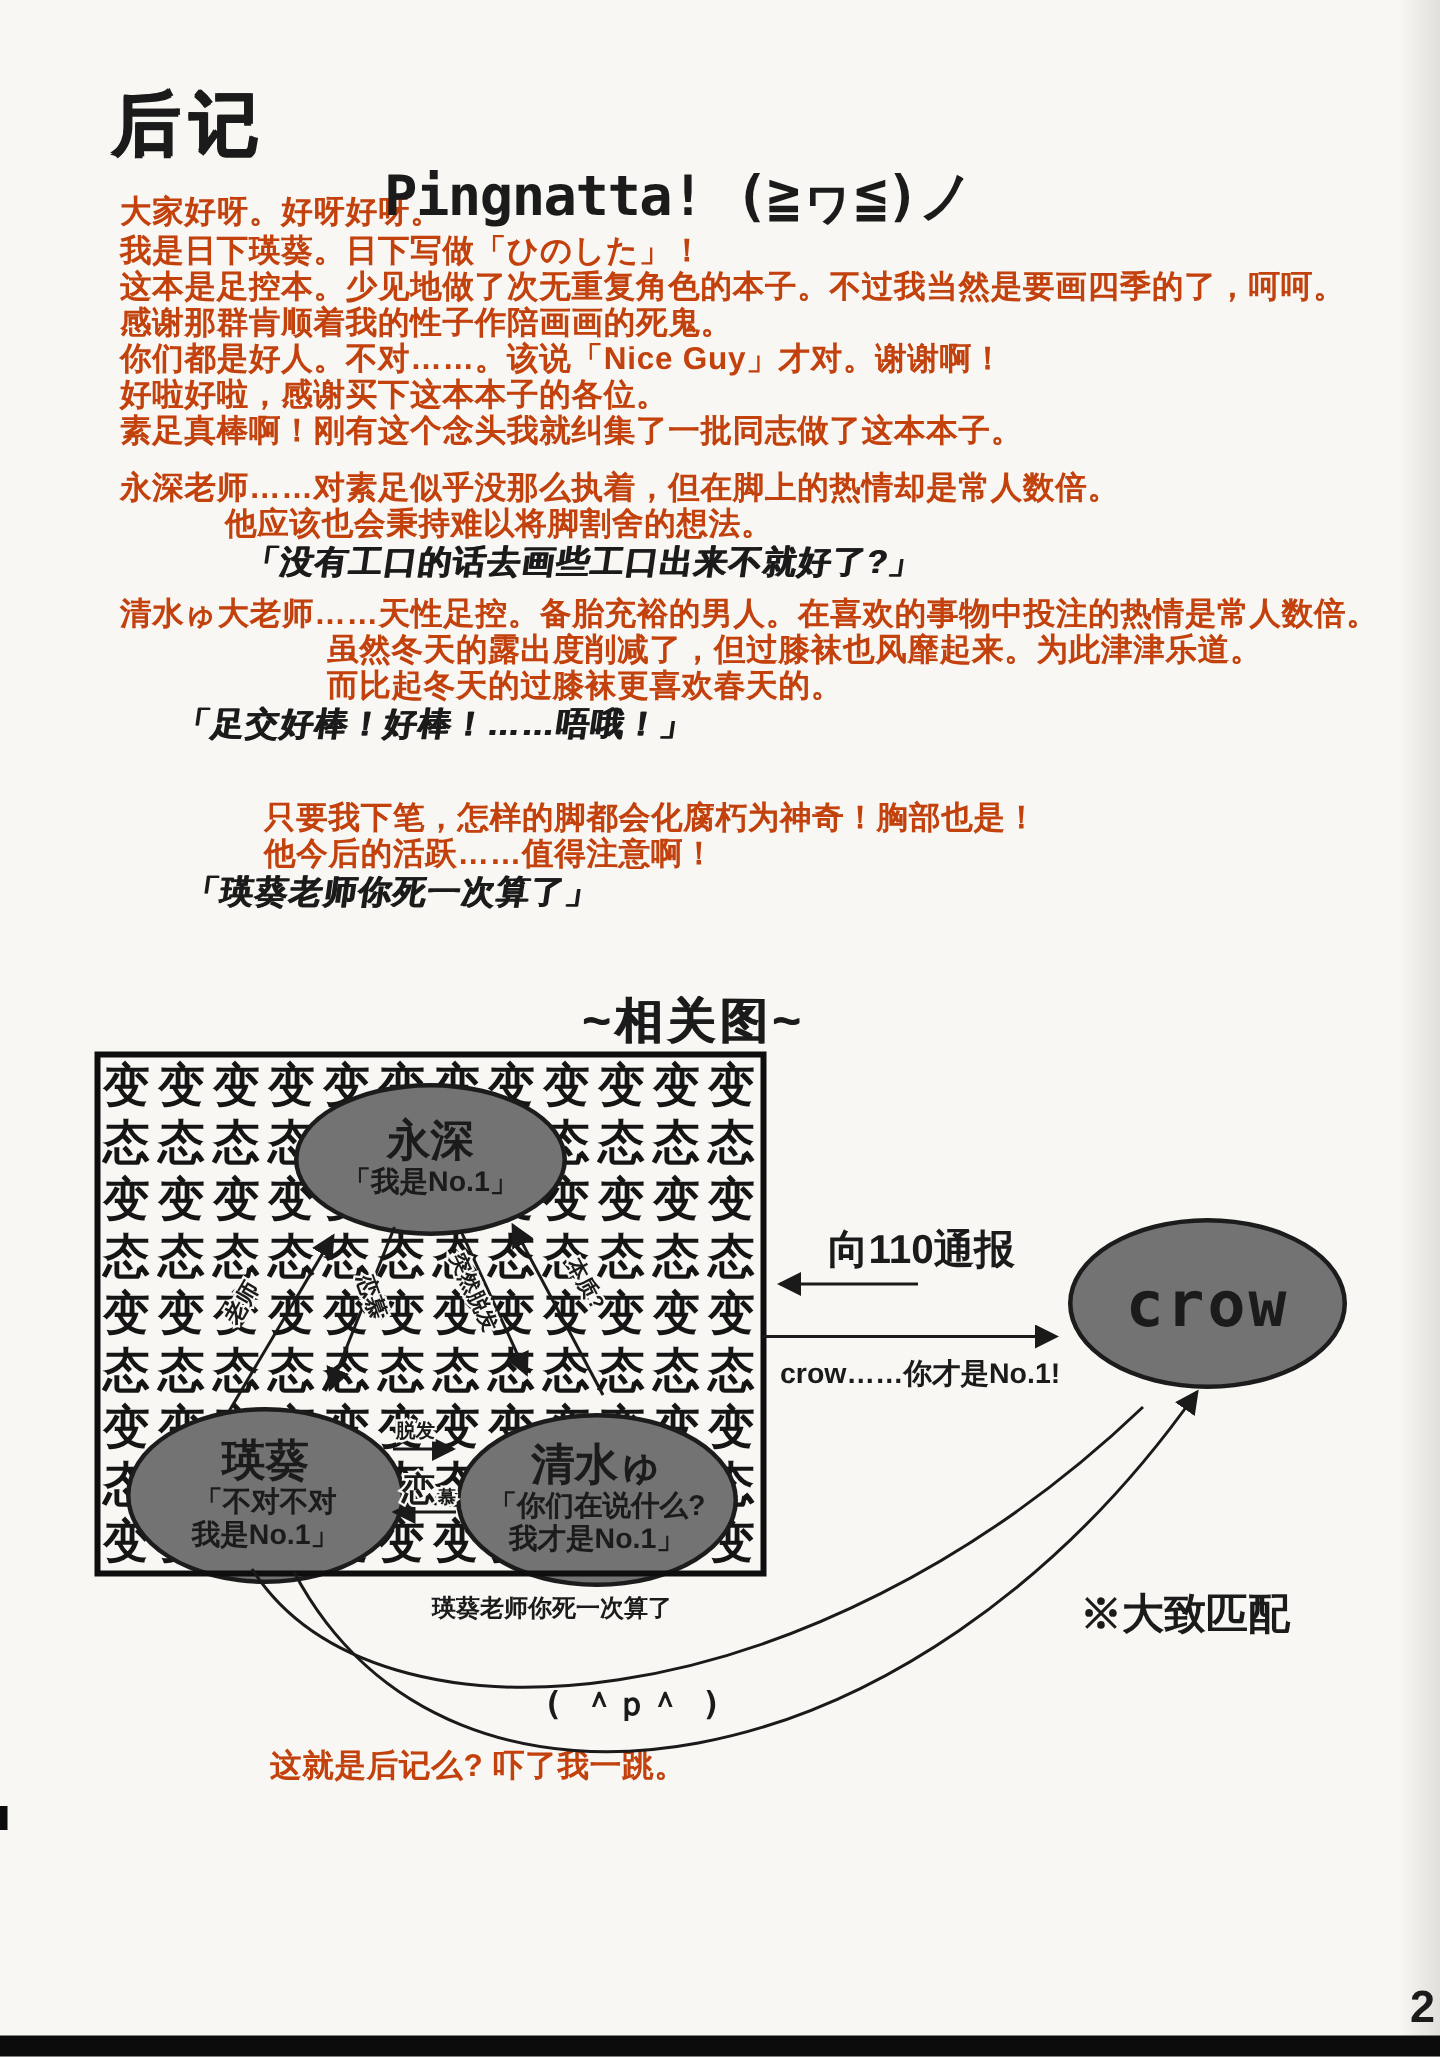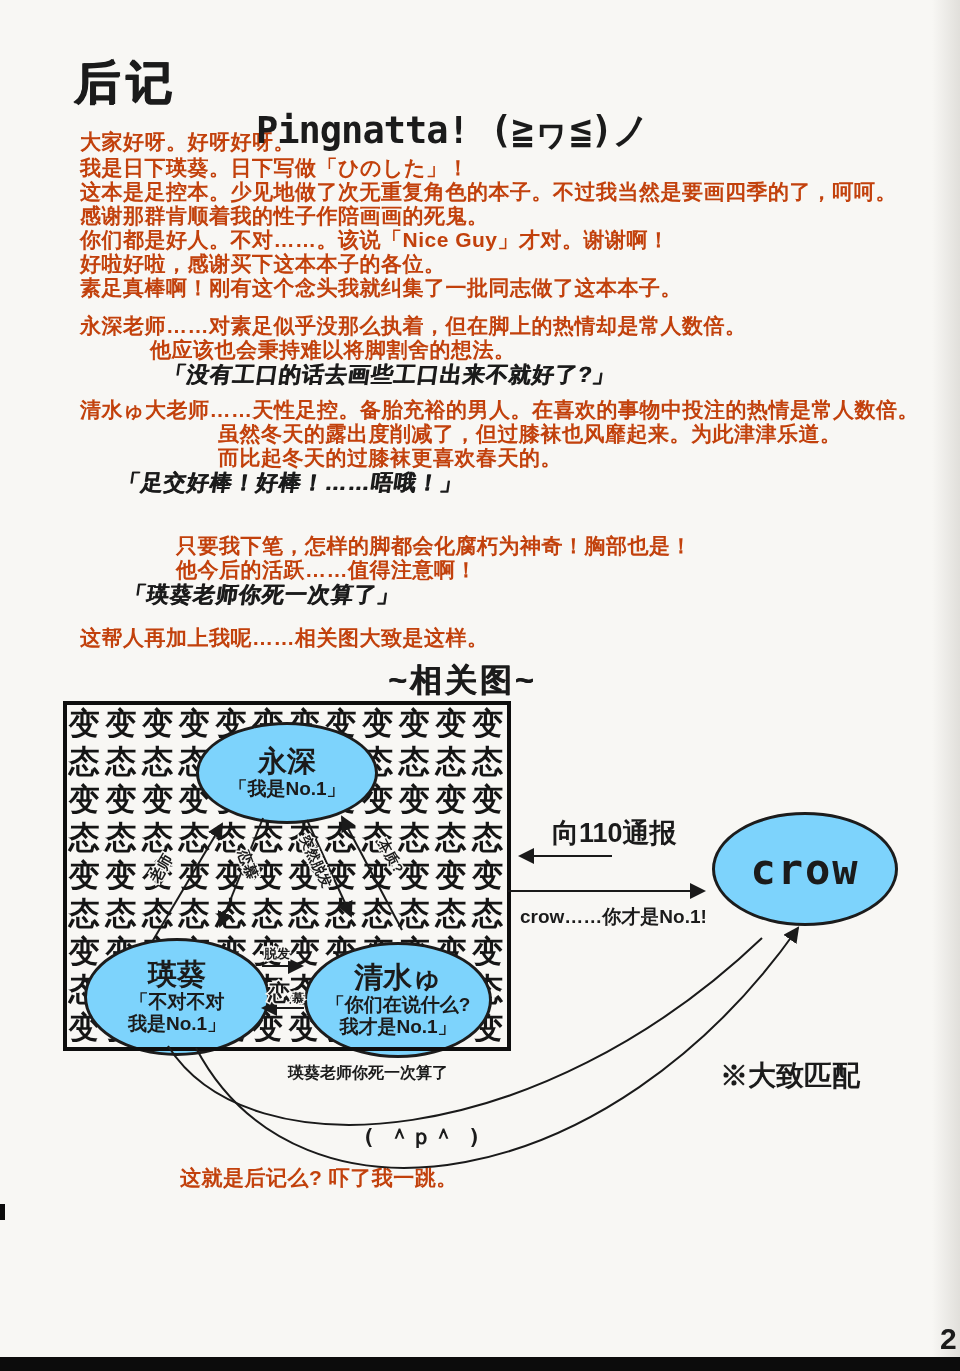--- a/index.html
+++ b/index.html
@@ -23,21 +23,21 @@
   .diagram-title{font-size:32px;font-weight:700;letter-spacing:3px;text-shadow:.8px 0 currentColor;}
   
   .hentai-box{position:absolute;left:66px;top:704px;width:440px;height:342px;
               background:#f8f7f4;z-index:1;overflow:hidden;}
   .hentai-grid{display:grid;width:100%;height:100%;}
   .gc{display:flex;align-items:center;justify-content:center;
       font-size:31px;font-weight:800;color:#151515;line-height:1;}
   .box-border{position:absolute;left:63px;top:701px;width:440px;height:342px;
               border:4px solid #0e0e0e;z-index:3;pointer-events:none;}
   .ellipse{position:absolute;border:3px solid #1c1c1c;border-radius:50%;
-           background:#7dd3fc;display:flex;flex-direction:column;
+           background:#737373;display:flex;flex-direction:column;
            align-items:center;justify-content:center;z-index:2;text-align:center;}
   .ellipse .nm{font-size:29px;font-weight:800;line-height:1.1;}
   .ellipse .qt{font-size:19px;font-weight:600;line-height:1.15;}
   .crow-nm{font-family:"DejaVu Sans Mono", monospace;font-size:42px;font-weight:700;letter-spacing:2px;}
   svg.arrows{position:absolute;inset:0;z-index:4;pointer-events:none;}
   svg.arrows text{font-family:"Liberation Sans", sans-serif;fill:#1a1a1a;
                   paint-order:stroke;stroke:#f8f7f4;stroke-width:3px;font-weight:700;}
   .lbl{z-index:5;}
   .edge-bottom{position:absolute;left:0;top:1357px;width:960px;height:14px;background:#0c0c0c;z-index:6;}
   .edge-notch{position:absolute;left:0;top:1204px;width:5px;height:16px;background:#0c0c0c;z-index:6;}
@@ -68,21 +68,20 @@
 
   <div class="t body-line" style="left:80px;top:398px;">清水ゅ大老师……天性足控。备胎充裕的男人。在喜欢的事物中投注的热情是常人数倍。</div>
   <div class="t body-line" style="left:218px;top:446px;">而比起冬天的过膝袜更喜欢春天的。</div>
   <div class="t body-line" style="left:218px;top:422px;">虽然冬天的露出度削减了，但过膝袜也风靡起来。为此津津乐道。</div>
   <div class="t quote" style="left:116px;top:470px;">「足交好棒！好棒！……唔哦！」</div>
 
   <div class="t body-line" style="left:176px;top:534px;">只要我下笔，怎样的脚都会化腐朽为神奇！胸部也是！</div>
   <div class="t body-line" style="left:176px;top:558px;">他今后的活跃……值得注意啊！</div>
   <div class="t quote" style="left:122px;top:582px;">「瑛葵老师你死一次算了」</div>
 
-  <div class="t body-line" style="left:80px;top:626px;">这帮人再加上我呢……相关图大致是这样。</div>
 
   <div class="t diagram-title" style="left:388px;top:662px;">~相关图~</div>
 
   <div class="hentai-box">
     <div class="hentai-grid" style="grid-template-columns: repeat(12, 1fr); grid-template-rows: repeat(9, 1fr);">
         <span class="gc">变</span>
         <span class="gc">变</span>
         <span class="gc">变</span>
         <span class="gc">变</span>
         <span class="gc">变</span>

